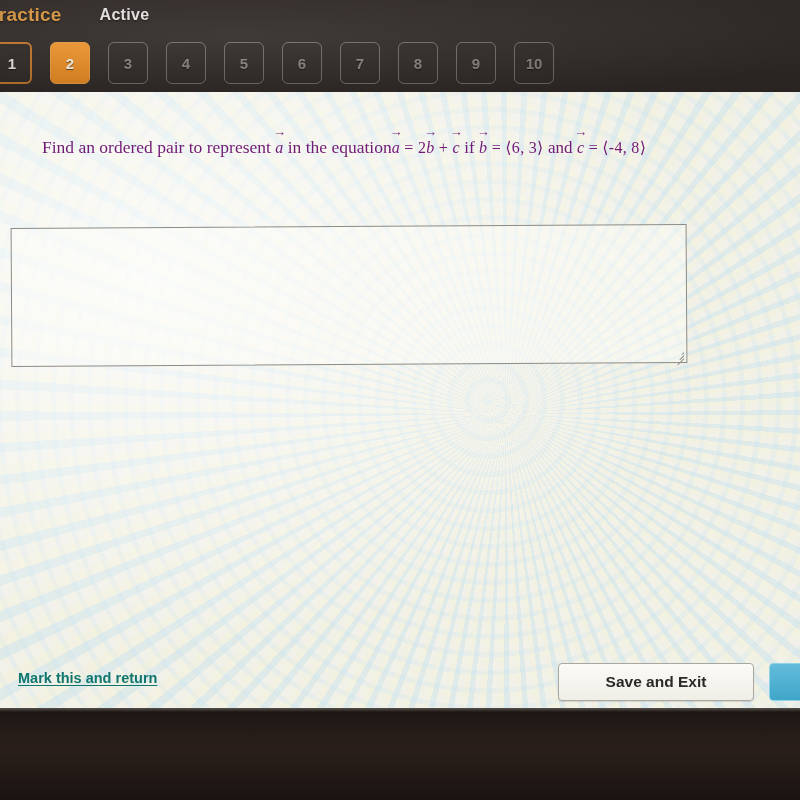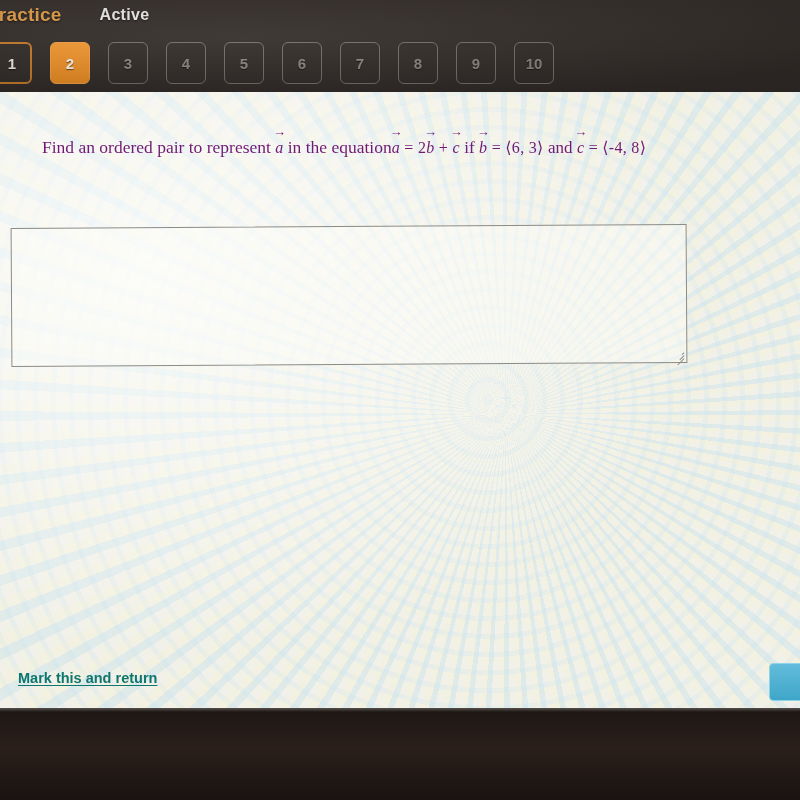--- a/index.html
+++ b/index.html
@@ -313,16 +313,17 @@
       <div class="resize-grip">
         <span></span>
           <span></span>
           <span></span>
       </div>
     </div>
 
     <a class="mark-link" href="#">Mark this and return</a>
   </div>
 
+  <div class="save-btn">Save and Exit</div>
 
   <div class="next-btn"></div>
 
 </div>
 
 </body></html>

